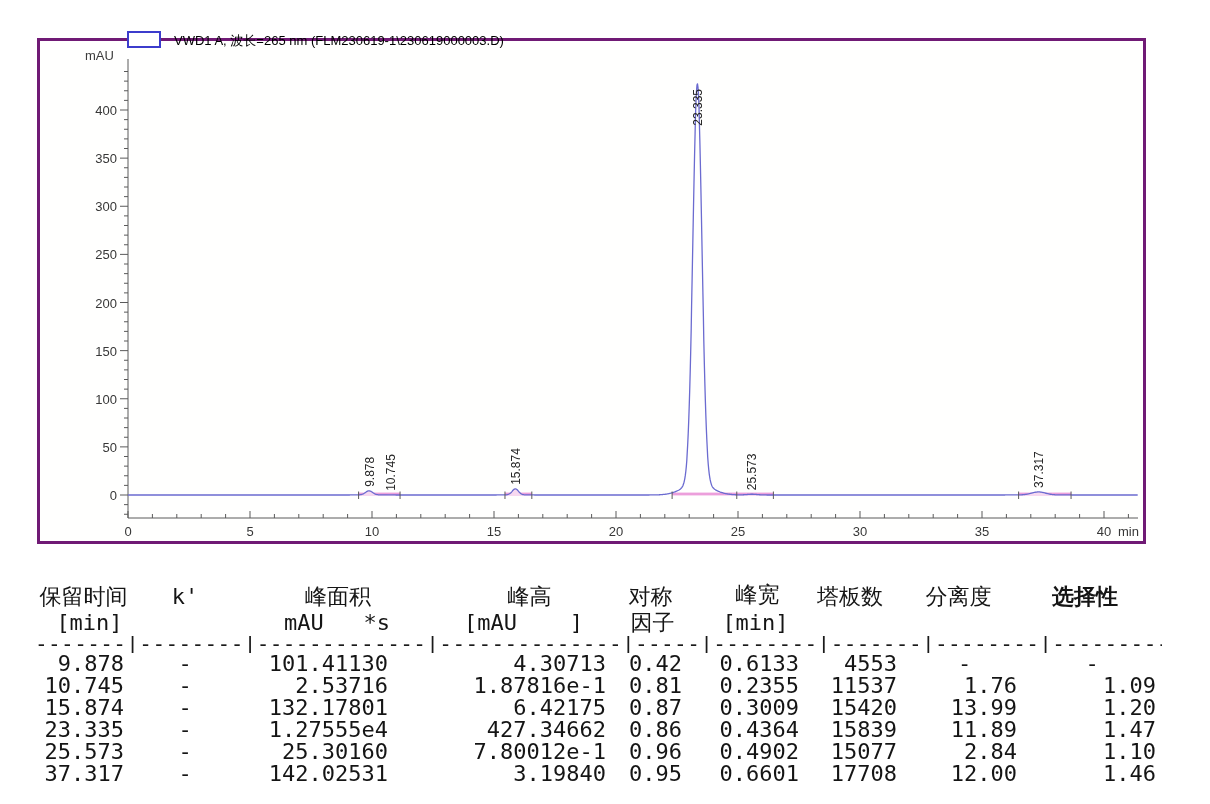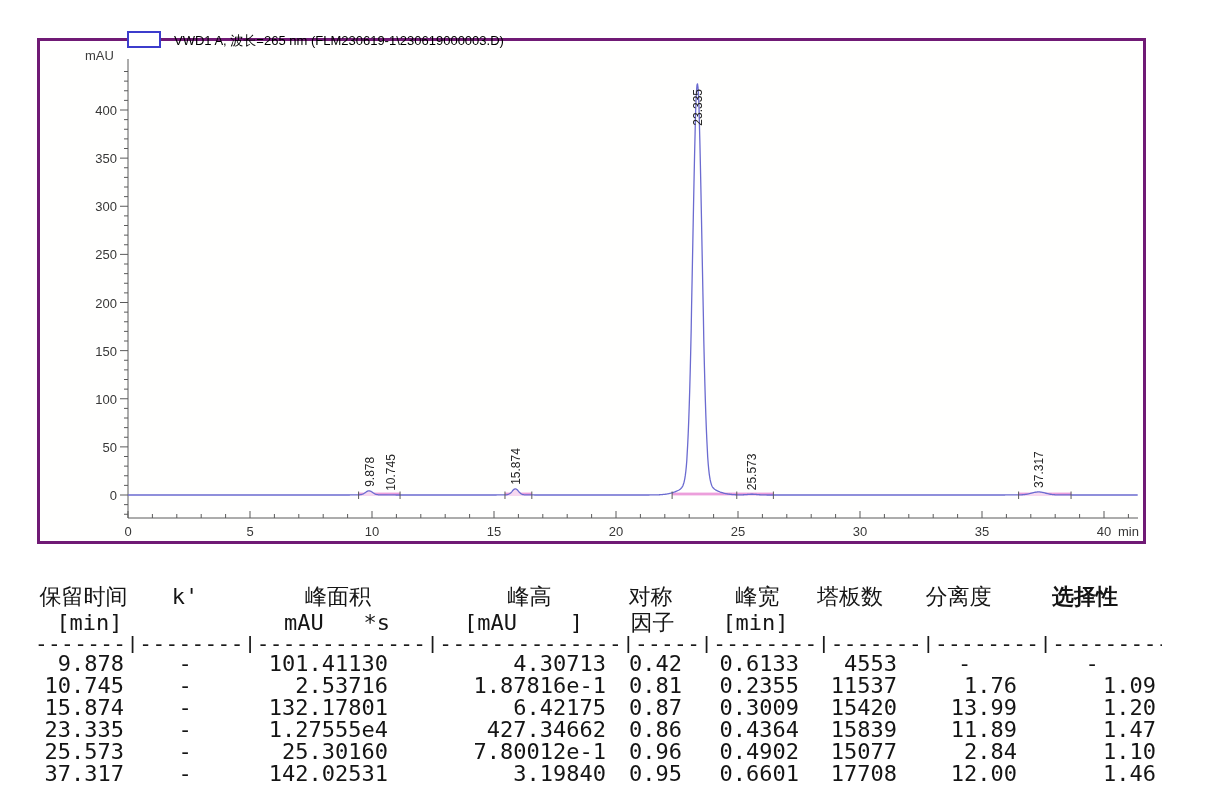--- a/index.html
+++ b/index.html
@@ -13,21 +13,21 @@
   .plabel{font:12px "Liberation Sans",sans-serif;fill:#262626;}
   table.ptable{position:absolute;left:35px;top:584px;width:1127px;border-collapse:collapse;table-layout:fixed;
     font-family:"DejaVu Sans Mono","Liberation Mono",monospace;font-size:22px;color:#151515;}
   .ptable th,.ptable td{padding:0;white-space:pre;font-weight:normal;overflow:visible;}
   .ptable thead th{line-height:26px;text-align:center;}
   .ptable tbody td{line-height:22px;text-align:right;}
   tr.h1 th:nth-child(1){padding-left:2px;}
   tr.h1 th:nth-child(2){text-align:center;}
   tr.h1 th:nth-child(3){padding-left:14px;}
   tr.h1 th:nth-child(4){padding-left:28px;}
-  tr.h1 th:nth-child(6){padding-left:14px;}
+  tr.h1 th:nth-child(6){padding-left:14px;font-family:Liberation Mono, monospace;}
   tr.h1 th:nth-child(7){text-indent:-16px;}
   tr.h1 th:nth-child(8){text-indent:-12px;}
   tr.h1 th:nth-child(9){text-indent:-14px;font-weight:bold;}
   tr.h2 th:nth-child(1){padding-left:14px;}
   tr.h2 th:nth-child(3){padding-left:12px;}
   tr.h2 th:nth-child(4){padding-left:16px;}
   tr.h2 th:nth-child(5){padding-left:4px;margin-top:36px;}
   tr.h2 th:nth-child(6){padding-left:10px;}
   tr.sep td{font-size:21px;line-height:17px;letter-spacing:0.4px;white-space:pre;overflow:hidden;text-align:left;color:#1a1a1a;}
   .ptable tbody td:nth-child(1){padding-right:6px;}

